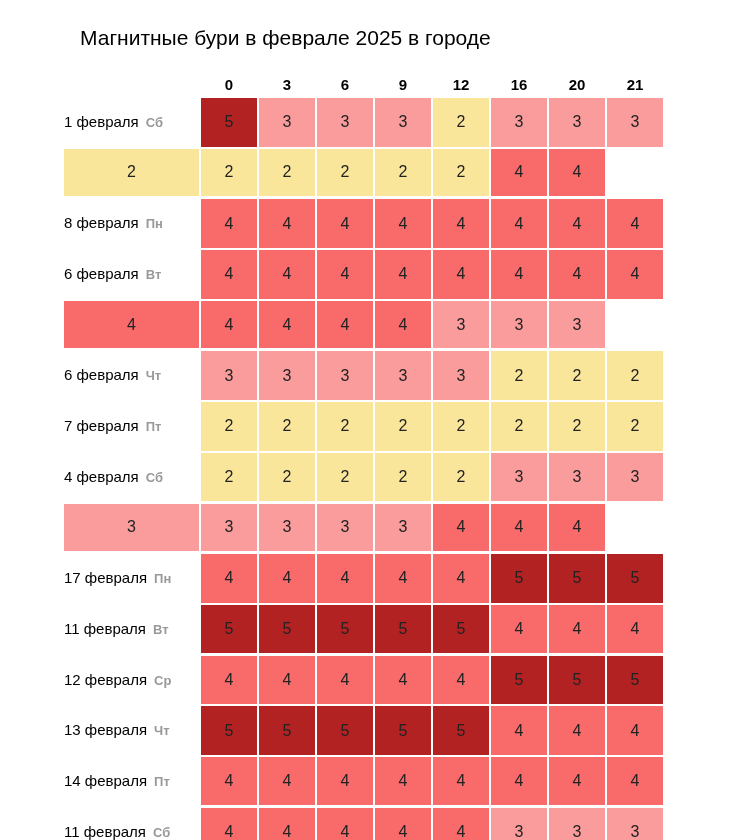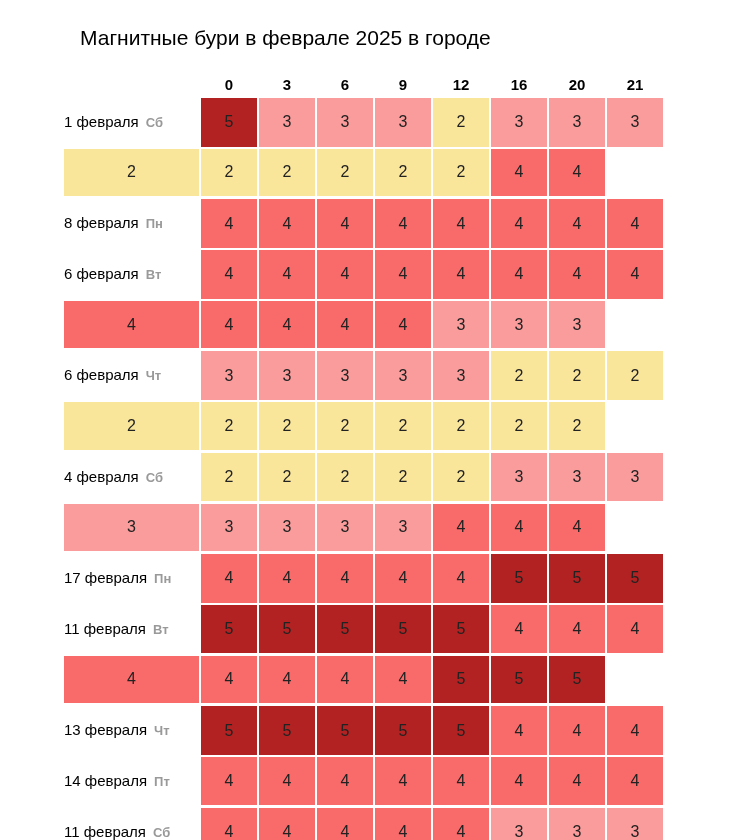--- a/index.html
+++ b/index.html
@@ -152,20 +152,21 @@
           <div class="cell" style="background: rgb(250, 156, 156);">3</div>
           <div class="cell" style="background: rgb(250, 156, 156);">3</div>
           <div class="cell" style="background: rgb(250, 156, 156);">3</div>
           <div class="cell" style="background: rgb(250, 156, 156);">3</div>
           <div class="cell" style="background: rgb(250, 156, 156);">3</div>
           <div class="cell" style="background: rgb(250, 230, 155);">2</div>
           <div class="cell" style="background: rgb(250, 230, 155);">2</div>
           <div class="cell" style="background: rgb(250, 230, 155);">2</div>
         </div>
         <div class="hm-row">
+          <div class="row-label"><span class="date">7 февраля</span><span class="day">Пт</span></div>
           <div class="cell" style="background: rgb(250, 230, 155);">2</div>
           <div class="cell" style="background: rgb(250, 230, 155);">2</div>
           <div class="cell" style="background: rgb(250, 230, 155);">2</div>
           <div class="cell" style="background: rgb(250, 230, 155);">2</div>
           <div class="cell" style="background: rgb(250, 230, 155);">2</div>
           <div class="cell" style="background: rgb(250, 230, 155);">2</div>
           <div class="cell" style="background: rgb(250, 230, 155);">2</div>
           <div class="cell" style="background: rgb(250, 230, 155);">2</div>
         </div>
         <div class="hm-row">
@@ -205,20 +206,21 @@
           <div class="cell" style="background: rgb(178, 34, 34);">5</div>
           <div class="cell" style="background: rgb(178, 34, 34);">5</div>
           <div class="cell" style="background: rgb(178, 34, 34);">5</div>
           <div class="cell" style="background: rgb(178, 34, 34);">5</div>
           <div class="cell" style="background: rgb(178, 34, 34);">5</div>
           <div class="cell" style="background: rgb(249, 106, 106);">4</div>
           <div class="cell" style="background: rgb(249, 106, 106);">4</div>
           <div class="cell" style="background: rgb(249, 106, 106);">4</div>
         </div>
         <div class="hm-row">
+          <div class="row-label"><span class="date">12 февраля</span><span class="day">Ср</span></div>
           <div class="cell" style="background: rgb(249, 106, 106);">4</div>
           <div class="cell" style="background: rgb(249, 106, 106);">4</div>
           <div class="cell" style="background: rgb(249, 106, 106);">4</div>
           <div class="cell" style="background: rgb(249, 106, 106);">4</div>
           <div class="cell" style="background: rgb(249, 106, 106);">4</div>
           <div class="cell" style="background: rgb(178, 34, 34);">5</div>
           <div class="cell" style="background: rgb(178, 34, 34);">5</div>
           <div class="cell" style="background: rgb(178, 34, 34);">5</div>
         </div>
         <div class="hm-row">

